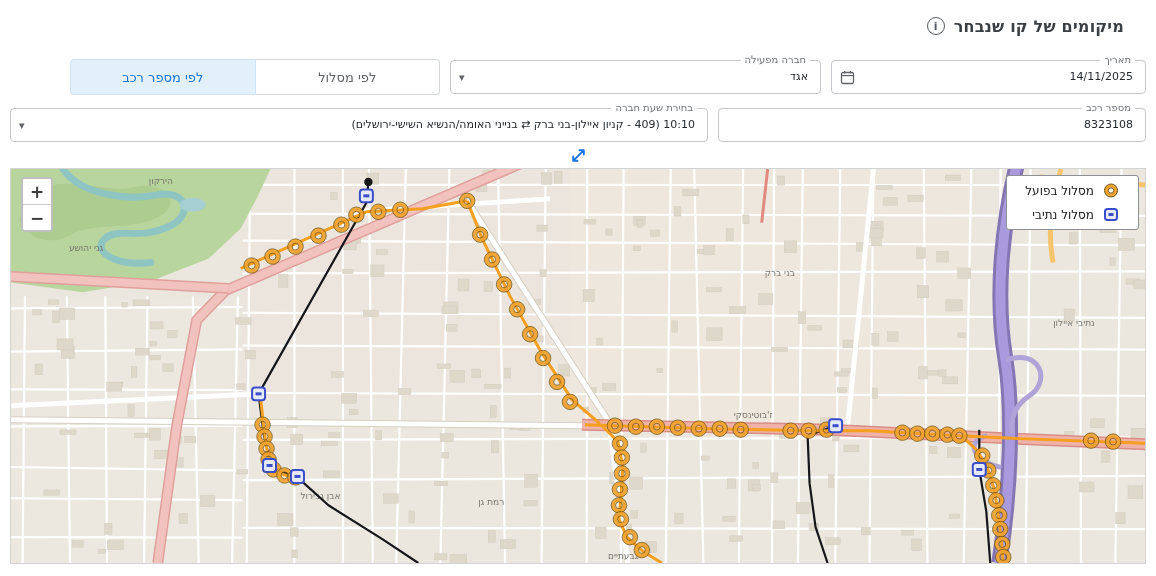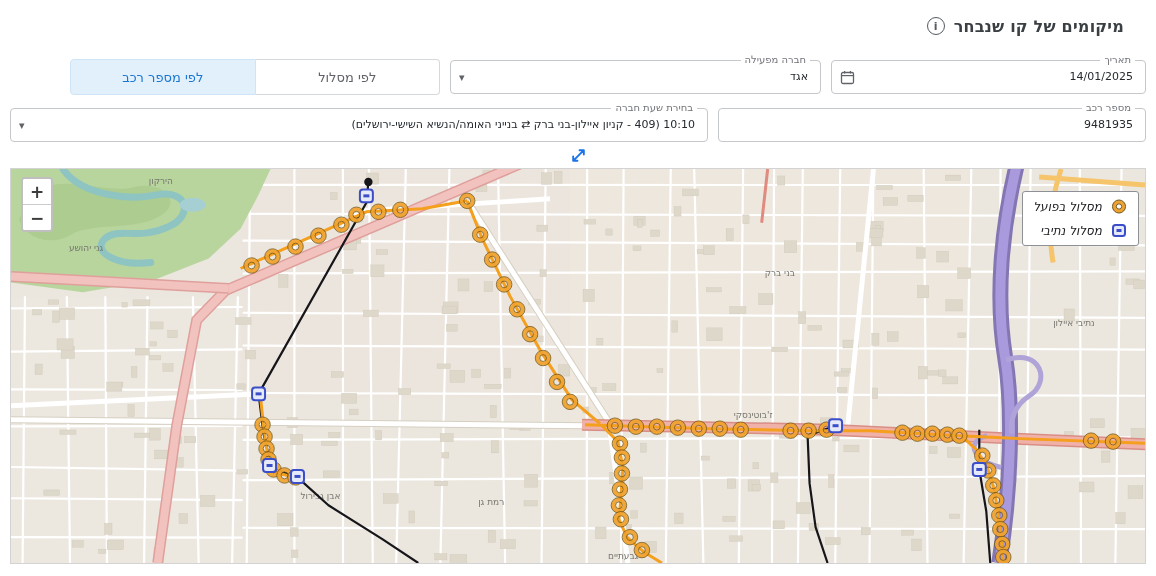--- a/index.html
+++ b/index.html
@@ -24,21 +24,21 @@
   .tbtn:last-child{border-radius:4px 0 0 4px;}
   .tbtn.selected{background:#e1f0fb;color:#1b76d2;border-color:#cfe4f6;font-weight:500;}
   
   .exprow{height:26px;display:flex;align-items:center;justify-content:center;}
   
   .map-wrap{position:relative;height:394px;border:1px solid #d3d3d3;overflow:hidden;background:#ebe7df;direction:ltr;}
   .map-wrap svg.world{position:absolute;inset:0;width:100%;height:100%;}
   .zoomctl{position:absolute;top:8px;left:10px;width:28px;border:2px solid rgba(0,0,0,.25);border-radius:4px;background:#fff;z-index:5;overflow:hidden;}
   .zbtn{width:100%;height:25px;display:flex;align-items:center;justify-content:center;font-size:17px;font-weight:700;color:#3c3c3c;cursor:pointer;background:#fff;}
   .zbtn + .zbtn{border-top:1px solid #ccc;}
-  .legend{position:absolute;top:22px;right:6px;background:#fff;border:1px solid #8d9094;border-radius:3px;padding:7px 10px;z-index:5;display:flex;flex-direction:column;gap:9px;direction:rtl;font-style:italic;}
+  .legend{position:absolute;top:6px;right:6px;background:#fff;border:1px solid #8d9094;border-radius:3px;padding:7px 18px;z-index:5;display:flex;flex-direction:column;gap:9px;direction:rtl;}
   .lrow{display:flex;align-items:center;gap:8px;font-size:12px;color:#202124;white-space:nowrap;}
   
   .street{stroke:#ffffff;stroke-width:2.2;}
   .bld{fill:#ded8cb;stroke:#d0c8b9;stroke-width:.4;}
   .maplabel{font-size:9px;fill:#76756e;}
   .wmaj-c{fill:none;stroke:#d6cfc2;stroke-width:7;}
   .wmaj{fill:none;stroke:#ffffff;stroke-width:5;}
   .pink-c{fill:none;stroke:#dfa09c;stroke-width:11;}
   .pink{fill:none;stroke:#f2c2be;stroke-width:8;}
   .pinkw-c{fill:none;stroke:#d98e85;stroke-width:12;}
@@ -61,21 +61,21 @@
 <div class="page">
 
   <div class="hdr">
     <h1>מיקומים של קו שנבחר</h1>
     <span class="info">i</span>
   </div>
 
   <div class="frow">
     <div class="field w-date">
       <span class="flabel">תאריך</span>
-      <div class="fvalue">14/01/2025</div>
+      <div class="fvalue">14/11/2025</div>
       <span class="ftrail">
         <svg width="15" height="15" viewBox="0 0 15 15">
             <rect x="1.5" y="2.5" width="12" height="11" rx="1.5" fill="none" stroke="#5f6368" stroke-width="1.3"></rect>
             <line x1="1.5" y1="5.6" x2="13.5" y2="5.6" stroke="#5f6368" stroke-width="1.2"></line>
             <line x1="4.6" y1="1" x2="4.6" y2="3.6" stroke="#5f6368" stroke-width="1.2"></line>
             <line x1="10.4" y1="1" x2="10.4" y2="3.6" stroke="#5f6368" stroke-width="1.2"></line>
           </svg>
       </span>
     </div>
     <div class="field w-comp">
@@ -85,21 +85,21 @@
     </div>
     <div class="toggle">
       <div class="tbtn">לפי מסלול</div>
       <div class="tbtn selected">לפי מספר רכב</div>
     </div>
   </div>
 
   <div class="frow">
     <div class="field w-veh">
       <span class="flabel">מספר רכב</span>
-      <div class="fvalue">9481935</div>
+      <div class="fvalue">8323108</div>
     </div>
     <div class="field w-route">
       <span class="flabel">בחירת שעת חברה</span>
       <div class="fvalue">10:10 (409 - קניון איילון-בני ברק ⇄ בנייני האומה/הנשיא השישי-ירושלים)</div>
       <span class="ftrail caret">▾</span>
     </div>
   </div>
 
   <div class="exprow">
     <span style="display:inline-flex;">

